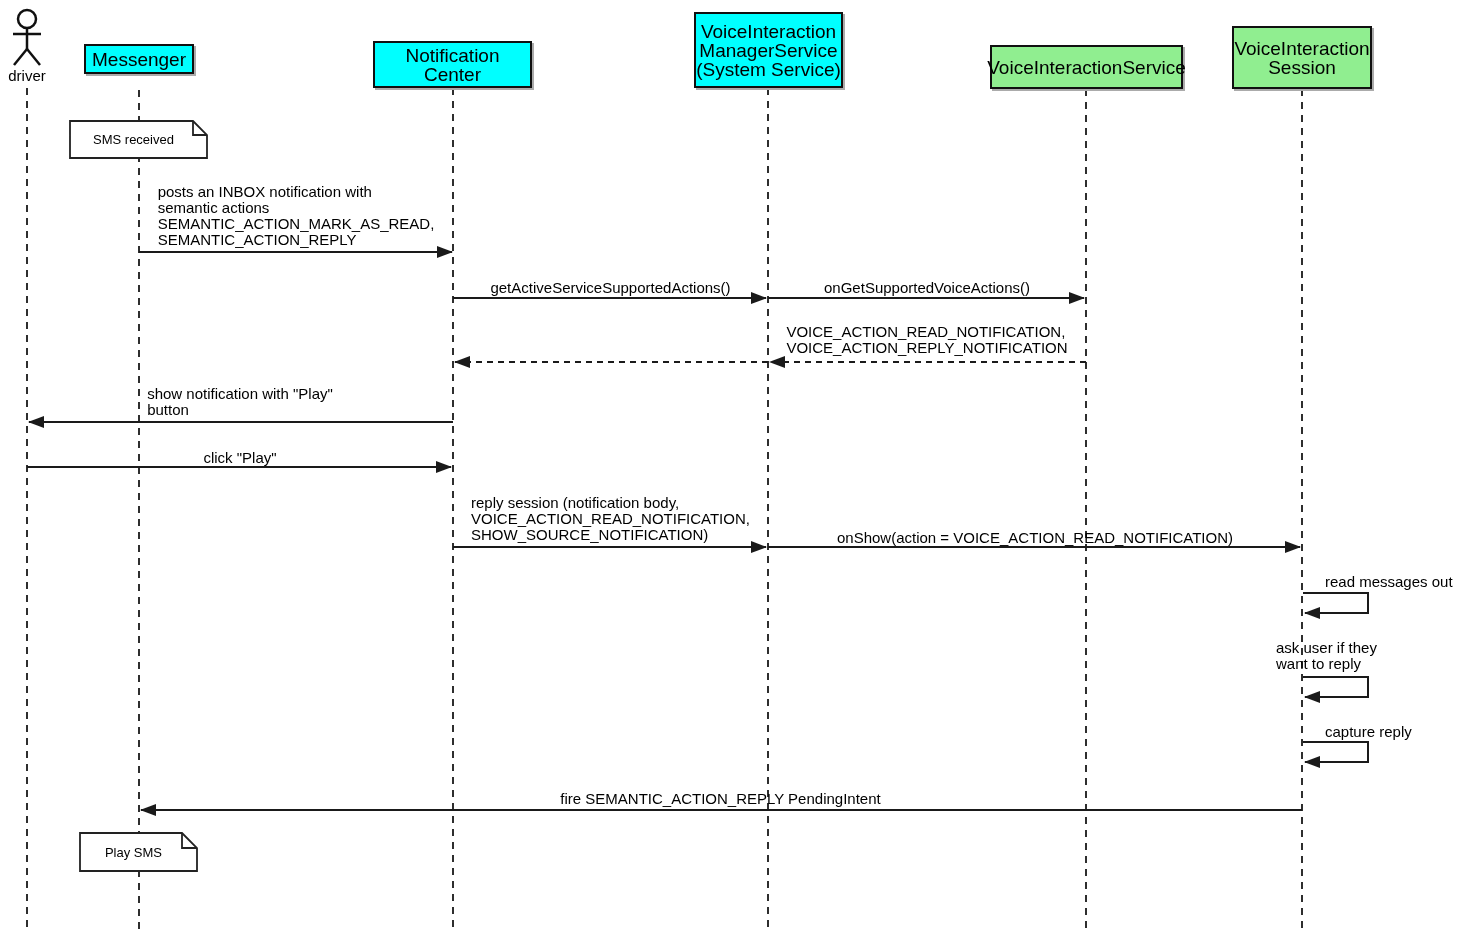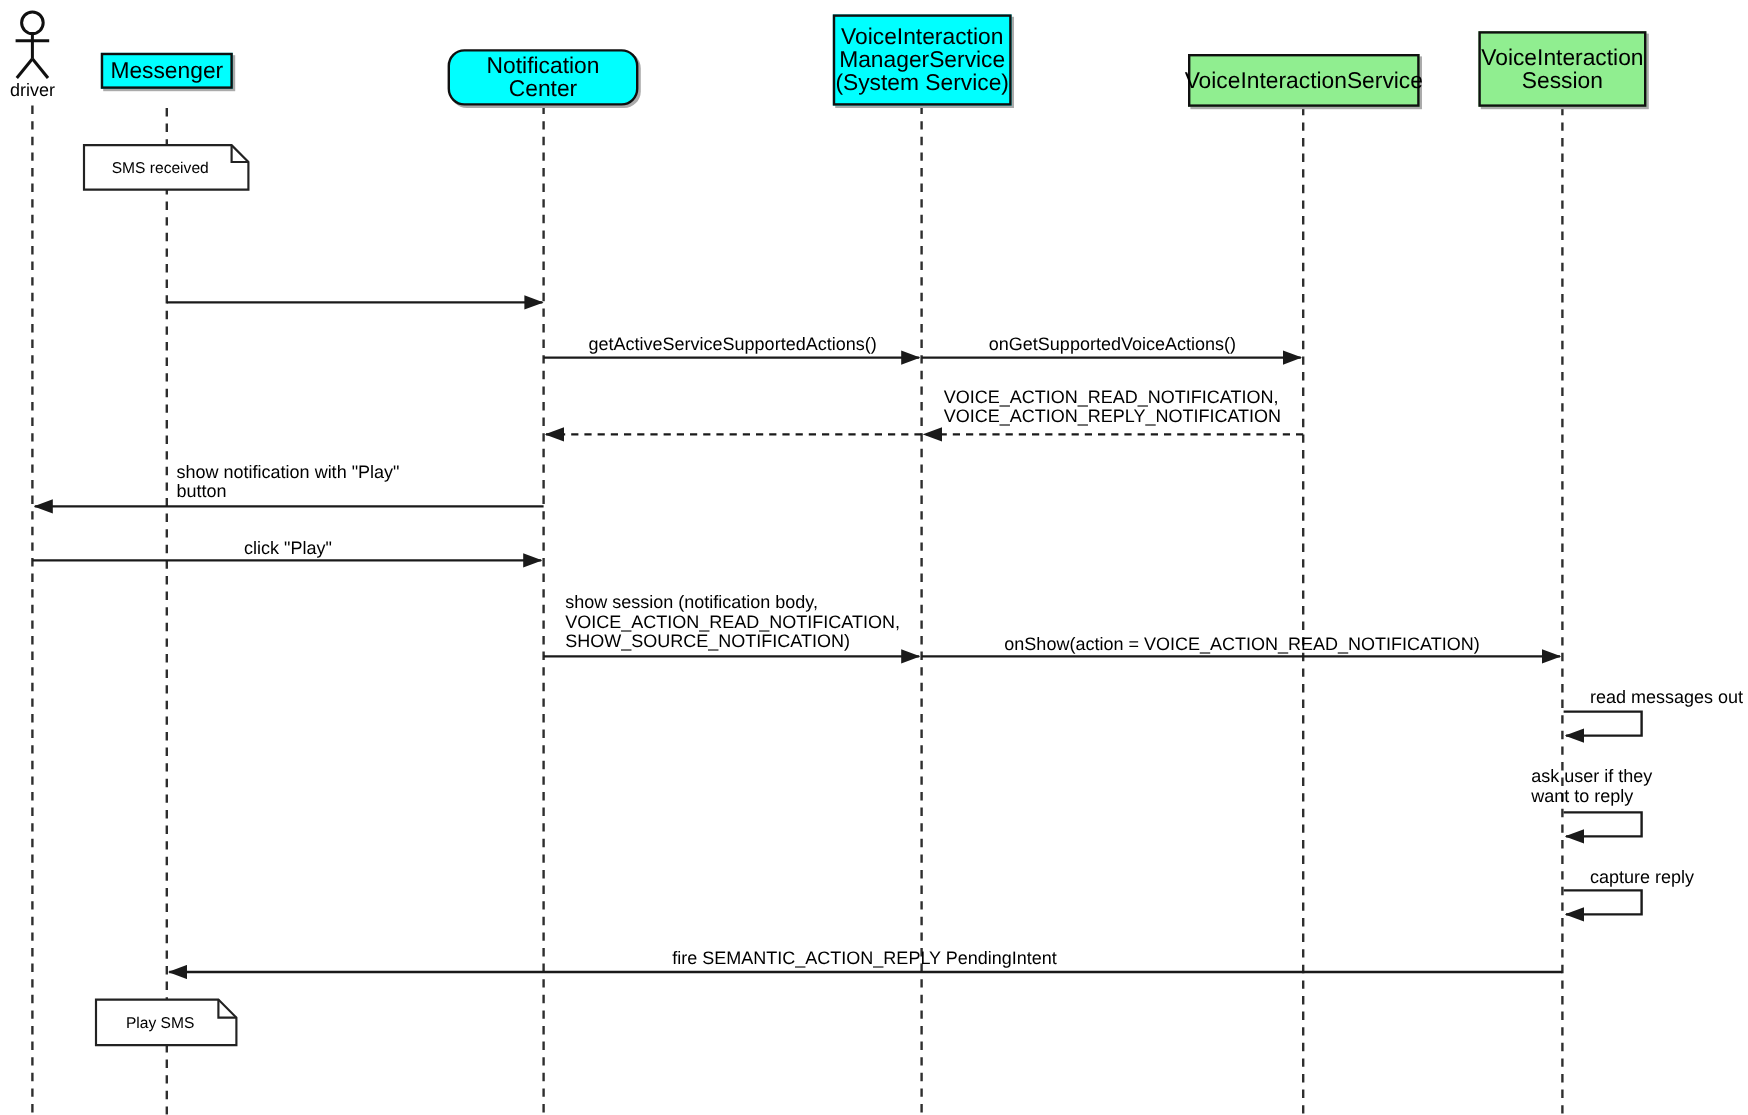--- a/index.html
+++ b/index.html
@@ -73,39 +73,43 @@
     <g stroke="#222" stroke-width="1.8" fill="#fff">
       <path d="M70,121 H193 L207,135 V158 H70 Z"></path>
       <path d="M193,121 V135 H207" fill="none"></path>
       <path d="M80,833 H182 L197,848 V871 H80 Z"></path>
       <path d="M182,833 V848 H197" fill="none"></path>
     </g>
   </svg>
 
   <div class="actor-label" style="left:-13px;top:67px;width:80px;">driver</div>
   <div class="pbox cyan" style="left:84px;top:44px;width:110px;height:30px;"><span>Messenger</span></div>
-  <div class="pbox cyan" style="left:373px;top:41px;width:159px;height:47px;border-radius:14px;"><span>Notification Center</span></div>
+  <div class="pbox cyan" style="left:373px;top:41px;width:159px;height:47px;"><span>Notification Center</span></div>
   <div class="pbox cyan" style="left:694px;top:12px;width:149px;height:76px;"><span>VoiceInteraction
 ManagerService
 (System Service)</span></div>
   <div class="pbox green" style="left:990px;top:45px;width:193px;height:44px;"><span>VoiceInteractionService</span></div>
   <div class="pbox green" style="left:1232px;top:26px;width:140px;height:63px;"><span>VoiceInteraction
 Session</span></div>
 
   <div class="ntext" style="left:70px;top:121px;width:127px;height:37px;">SMS received</div>
   <div class="ntext" style="left:80px;top:833px;width:107px;height:38px;">Play SMS</div>
 
+  <div class="mlabel" style="left:139px;top:184px;width:314px;"><span>posts an INBOX notification with
+semantic actions
+SEMANTIC_ACTION_MARK_AS_READ,
+SEMANTIC_ACTION_REPLY</span></div>
   <div class="mlabel" style="left:453px;top:279px;width:315px;"><span>getActiveServiceSupportedActions()</span></div>
   <div class="mlabel" style="left:768px;top:279px;width:318px;"><span>onGetSupportedVoiceActions()</span></div>
   <div class="mlabel" style="left:768px;top:324px;width:318px;"><span>VOICE_ACTION_READ_NOTIFICATION,
 VOICE_ACTION_REPLY_NOTIFICATION</span></div>
   <div class="mlabel" style="left:27px;top:386px;width:426px;"><span>show notification with "Play"
 button</span></div>
   <div class="mlabel" style="left:27px;top:449px;width:426px;"><span>click "Play"</span></div>
-  <div class="mlabel" style="left:453px;top:495px;width:315px;"><span>show session (notification body,
+  <div class="mlabel" style="left:453px;top:495px;width:315px;"><span>reply session (notification body,
 VOICE_ACTION_READ_NOTIFICATION,
 SHOW_SOURCE_NOTIFICATION)</span></div>
   <div class="mlabel" style="left:768px;top:529px;width:534px;"><span>onShow(action = VOICE_ACTION_READ_NOTIFICATION)</span></div>
   <div class="mlabel self" style="left:1325px;top:573px;width:130px;"><span>read messages out</span></div>
   <div class="mlabel self" style="left:1276px;top:640px;width:130px;"><span>ask user if they
 want to reply</span></div>
   <div class="mlabel self" style="left:1325px;top:723px;width:130px;"><span>capture reply</span></div>
   <div class="mlabel" style="left:139px;top:790px;width:1163px;"><span>fire SEMANTIC_ACTION_REPLY PendingIntent</span></div>
 
 </div>

